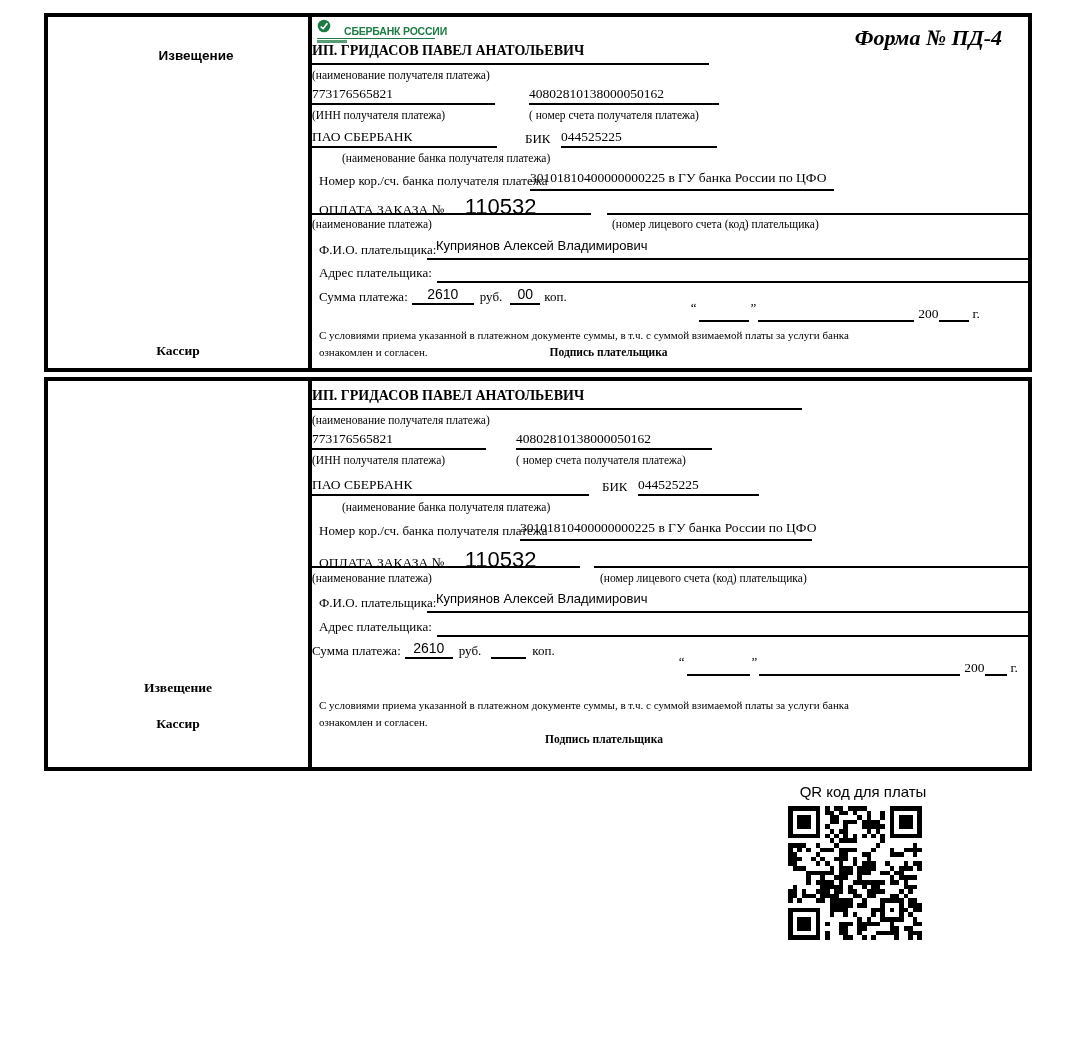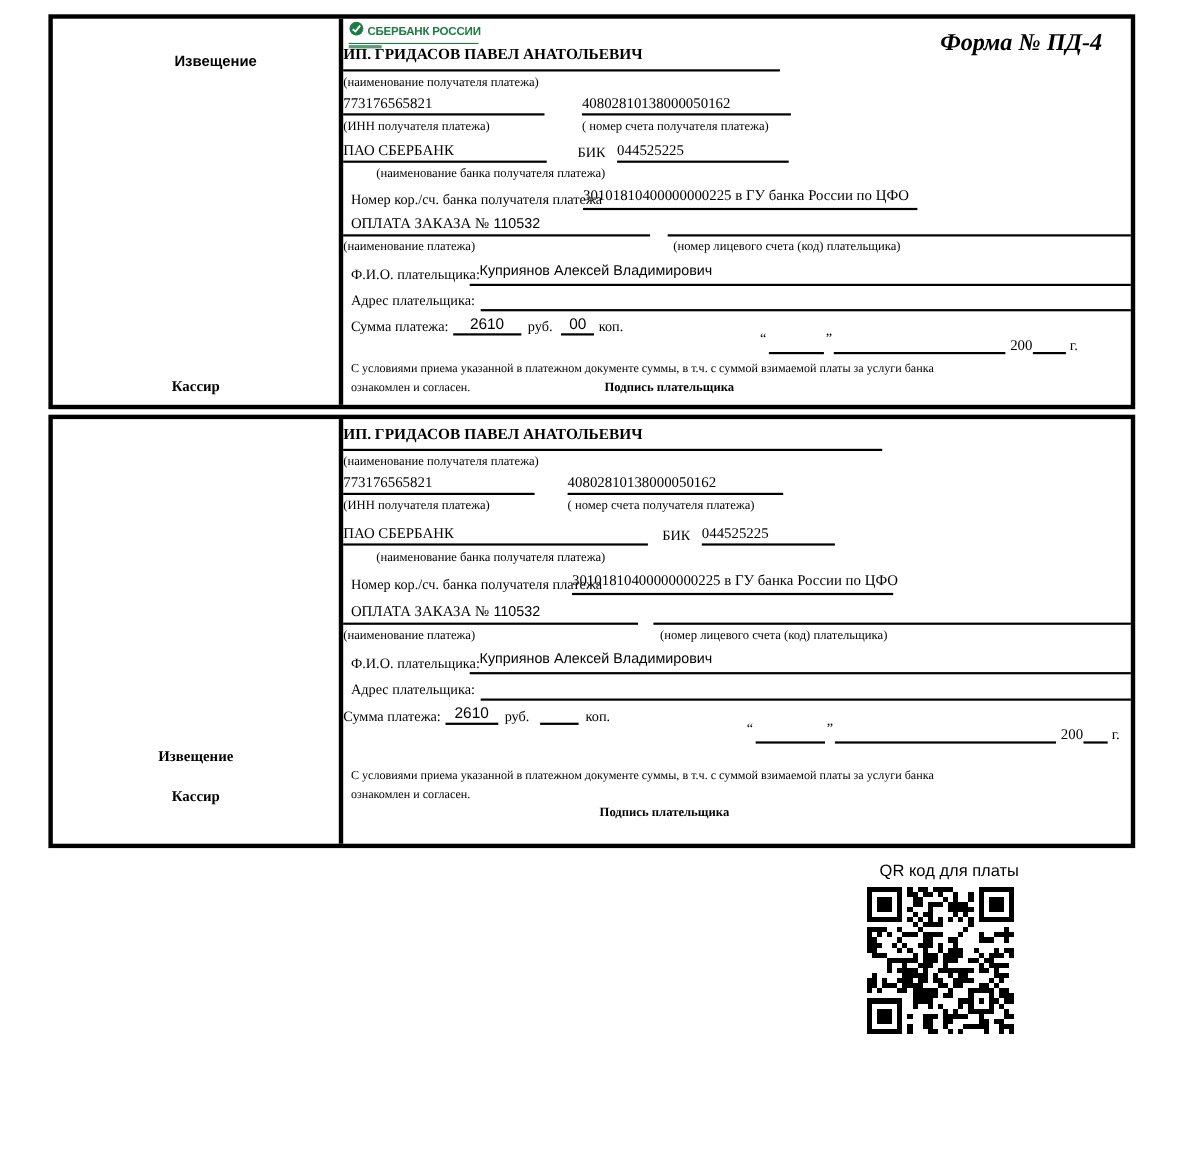--- a/index.html
+++ b/index.html
@@ -22,21 +22,21 @@
 
   
   .side-lbl { position:absolute; left:0; width:100%; text-align:center; font-weight:bold; font-size:13.5px; }
   .s1-side-top { top:31px; font-family:"Liberation Sans","DejaVu Sans",sans-serif;padding-left:36px; }
   .s1-side-bot { top:326px; }
   .s2-side-top { top:299px; }
   .s2-side-bot { top:335px; }
 
   
   .logo { position:absolute; left:5px; top:2px; width:118px; }
-  .logo-row { display:flex; align-items:center; gap:3px; border-bottom:1.5px solid #1e7b45; padding-bottom:1px; }
+  .logo-row { display:flex; align-items:flex-end; gap:13px; border-bottom:1.5px solid #1e7b45; padding-bottom:1px; }
   .logo-name { font-family:"Liberation Sans","DejaVu Sans",sans-serif; font-weight:bold; font-size:10.5px; color:#1e7b45; white-space:nowrap; letter-spacing:-0.2px; }
   .logo-tag { margin-top:1px; width:30px; height:3px; background:#1e7b45; opacity:.75; }
   .form-label { position:absolute; right:26px; top:8px; font-size:22px; font-weight:bold; font-style:italic; white-space:nowrap; }
 
   
   .s1-title { left:0; top:26px; width:397px; height:22px; font-size:14px; font-weight:bold; }
   .s1-cap-recip { left:0; top:52px; width:397px; }
   .s1-inn  { left:0;  top:69px; width:183px; height:19px; font-size:13.5px; }
   .s1-acct { left:217px; top:69px; width:190px; height:19px; font-size:13.5px; }
   .s1-cap-inn  { left:0; top:92px; width:183px; }
@@ -81,21 +81,21 @@
   .s2-fio-lbl { left:7px; top:214px; }
   .s2-fio-field { left:115px; top:210px; right:0; height:22px; padding-left:9px; font-size:13px; }
   .s2-addr-lbl { left:7px; top:238px; }
   .s2-addr-field { left:125px; top:235px; right:0; height:21px; }
   .s2-sum { left:0; top:258px; height:20px; }
   .s2-date { right:10px; top:274px; height:21px; }
   .s2-agr1 { left:7px; top:318px; font-size:11px; }
   .s2-agr2 { left:7px; top:335px; font-size:11px; }
   .s2-sign { left:182px; top:352px; width:220px; text-align:center; font-weight:bold; font-size:11.5px; }
 
-  .order-num { font-family:"Liberation Sans","DejaVu Sans",sans-serif; font-size:13px; margin-left:4px; }
+  .order-num { font-family:"Liberation Sans","DejaVu Sans",sans-serif; font-size:22px; margin-left:20px; }
   .oplata-lbl { font-size:13.5px; }
   .sumfield { display:inline-block; border-bottom:2px solid #000; text-align:center;
     font-family:"Liberation Sans","DejaVu Sans",sans-serif; font-size:14px; height:19px; }
   .w60 { width:62px; } .w28 { width:30px; } .w56 { width:48px; } .w33 { width:35px; }
   .ml4 { margin-left:4px; } .ml6 { margin-left:6px; } .ml8 { margin-left:8px; } .ml10 { margin-left:10px; }
   .datefield { display:inline-block; border-bottom:2px solid #000; height:18px; }
   .dq { font-size:13px; margin:0 2px 6px 2px; }
   .dw50 { width:50px; } .dw156 { width:156px; } .dw30 { width:30px; }
   .dw63 { width:63px; } .dw201 { width:201px; } .dw22 { width:22px; }
   .yr { font-size:13.5px; margin-left:4px; } .yg { font-size:13.5px; margin-left:4px; }

